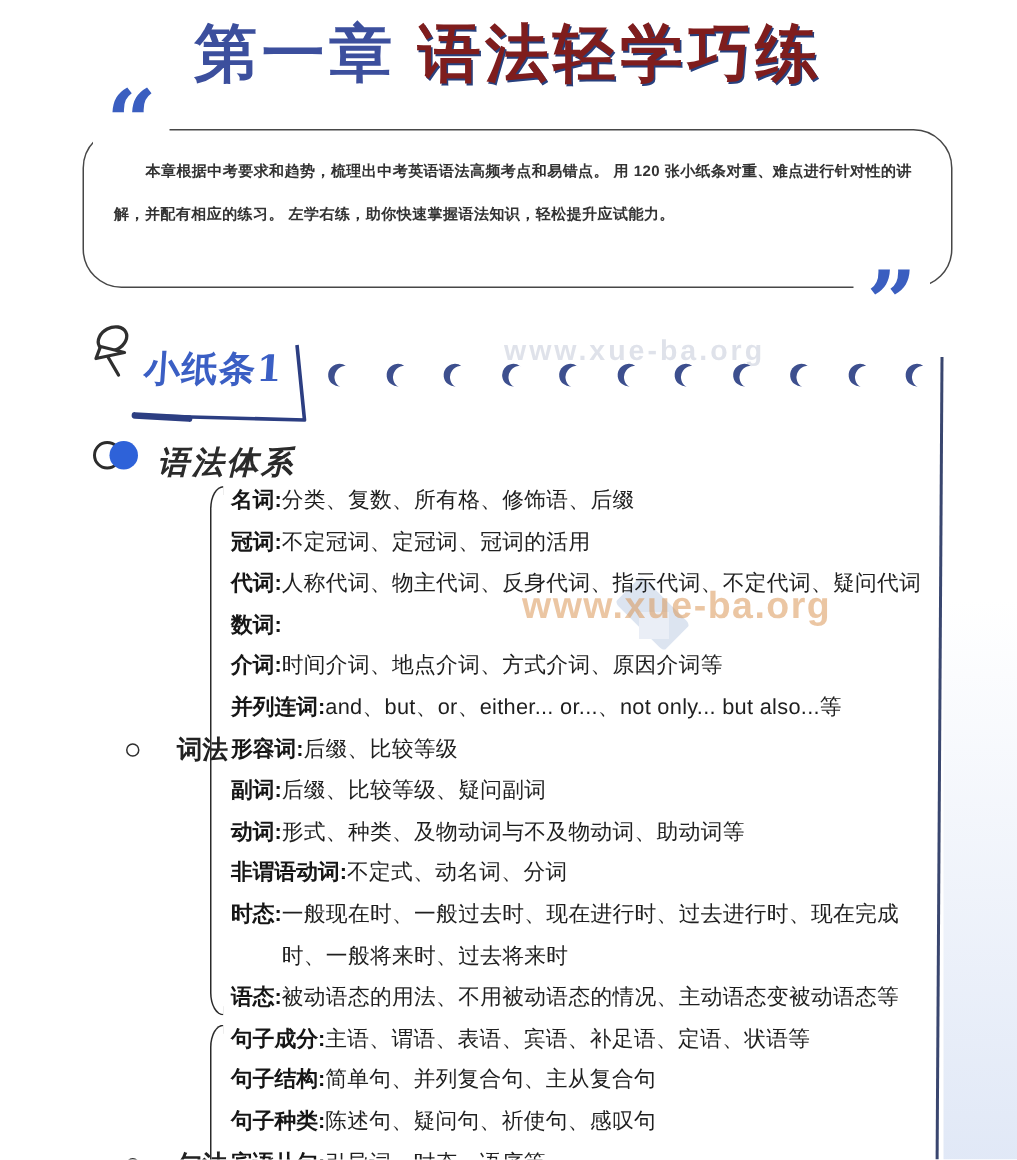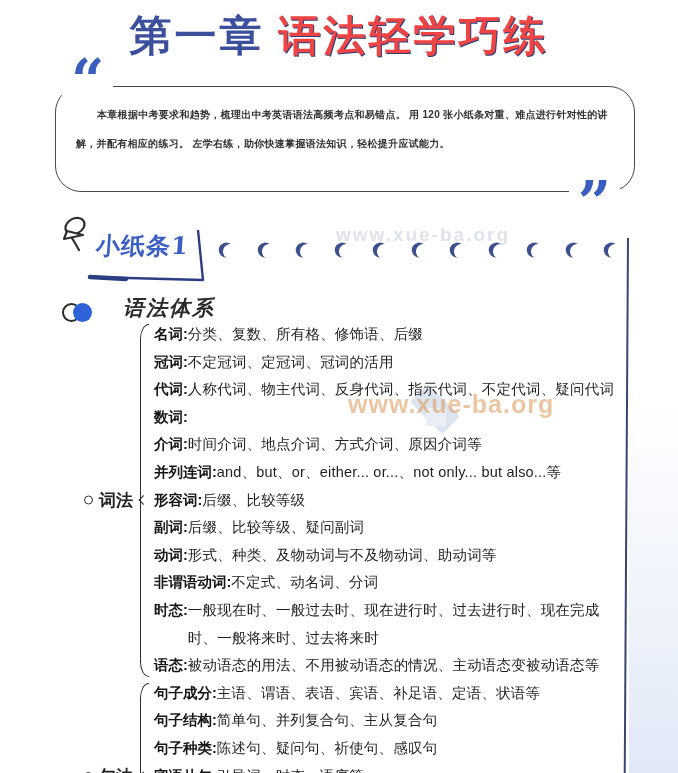--- a/index.html
+++ b/index.html
@@ -3,21 +3,21 @@
 <meta charset="utf-8">
 <style>
   * { margin:0; padding:0; box-sizing:border-box; }
   body { background:#fff; font-family:"Liberation Sans", sans-serif; }
   .page { position:relative; width:678px; height:773px; background:#ffffff; overflow:hidden; }
 
   
   .title { position:absolute; top:8px; left:0; width:100%; text-align:center;
            font-weight:900; font-size:42px; letter-spacing:3px; }
   .title .chapter { color:#3c4f9d; margin-right:14px;margin-top:23px; }
-  .title .name { color:#ef4444; text-shadow:1px 1px 0 #27407e; }
+  .title .name { color:#7f1d1d; text-shadow:1px 1px 0 #27407e; }
 
   
   .quote-box { position:absolute; left:55px; top:86px; width:580px; min-height:106px;
                border:1.4px solid #474747; border-radius:26px; padding:13px 24px 12px 20px; }
   .quote-text { font-size:10px; line-height:29px; color:#333; font-weight:600;
                 text-indent:2.1em; letter-spacing:.3px; }
   .qmark { position:absolute; font-family:"DejaVu Serif", serif; font-weight:700;
            font-size:58px; line-height:.72; color:#3a5ec0; background:#fff; padding:0 9px; }
   .qmark.open  { top:-26px; left:6px; }
   .qmark.close { bottom:-33px; right:14px; }
@@ -34,38 +34,38 @@
   .ring { width:15px; height:15px; border-radius:50%; background:#fff;
           box-shadow:-4px -2px 0 0 #3d4f8e; transform:rotate(-8deg); }
 
   
   .edge-line { position:absolute; left:627px; top:238px; width:2.2px; height:535px;
                background:#39466f; transform:rotate(.35deg); transform-origin:top center; }
   .edge-tint { position:absolute; left:629px; right:0; top:400px; bottom:0;
                background:linear-gradient(180deg, rgba(228,235,248,0) 0%, rgba(223,231,246,.95) 100%); }
 
   
-  .section-head { position:absolute; left:62px; top:294px; display:flex; align-items:flex-end; gap:31px; }
+  .section-head { position:absolute; left:62px; top:294px; display:flex; align-items:flex-start; gap:13px; }
   .toggle { position:relative; width:30px; height:19px; }
   .toggle .c-off { position:absolute; left:0; top:0; width:19px; height:19px; border-radius:50%;
                    border:2px solid #2c2c2c; background:#fff; }
   .toggle .c-on  { position:absolute; right:0; top:0; width:19px; height:19px; border-radius:50%;
                    background:#2e62d9; }
   .section-title { font-family:"DejaVu Serif", serif; font-style:italic; font-weight:700;
                    font-size:21px; color:#2b2b2b; letter-spacing:2px; }
 
   
   .outline { position:absolute; left:140px; top:321px; width:480px; z-index:2; }
   .group { position:relative; padding-left:14px; }
   .brace { position:absolute; left:0; top:3px; bottom:3px; width:9px;
            border-left:1.8px solid #2a2a2a; border-top:1.8px solid #2a2a2a;
            border-bottom:1.8px solid #2a2a2a;
            border-radius:9px 0 0 9px / 15px 0 0 15px; }
   .group.g2 .brace { bottom:-70px; }
-  .group-label { position:absolute; left:-56px; display:flex; align-items:center; white-space:nowrap; }
+  .group-label { position:absolute; left:-56px; display:flex; align-items:center; white-space:nowrap;gap:19px; }
   .group.g1 .group-label { top:50%; transform:translateY(-50%); }
   .group.g2 .group-label { bottom:2px; }
   .bullet-o { width:9px; height:9px; border:1.6px solid #2f2f2f; border-radius:50%;
               margin-right:6px; flex:none; }
   .group-name { font-family:"DejaVu Serif", serif; font-weight:700; font-size:17px; color:#222; }
   .chev { width:7px; height:7px; border-left:1.6px solid #2f2f2f; border-bottom:1.6px solid #2f2f2f;
           transform:rotate(45deg); margin-left:7px; flex:none; }
   .item { display:flex; font-size:14.5px; line-height:27.6px; color:#1f1f1f; }
   .item .term { font-weight:700; white-space:nowrap; color:#161616; }
   .item .desc { font-weight:500; letter-spacing:.2px; }

